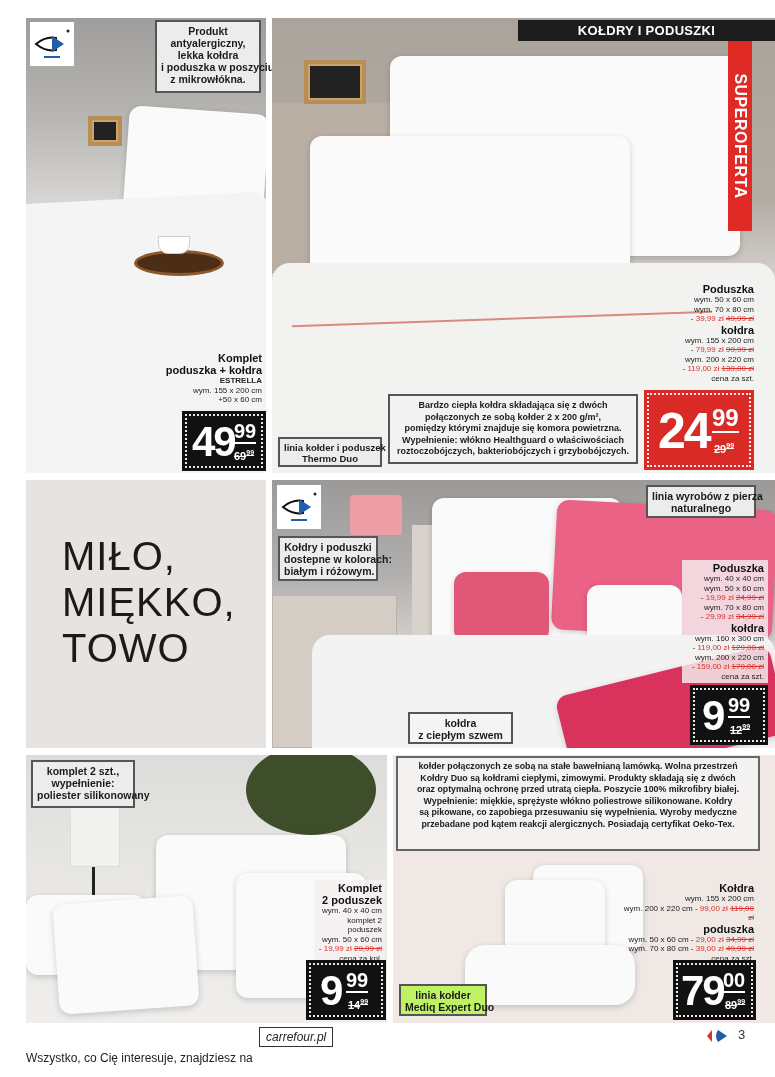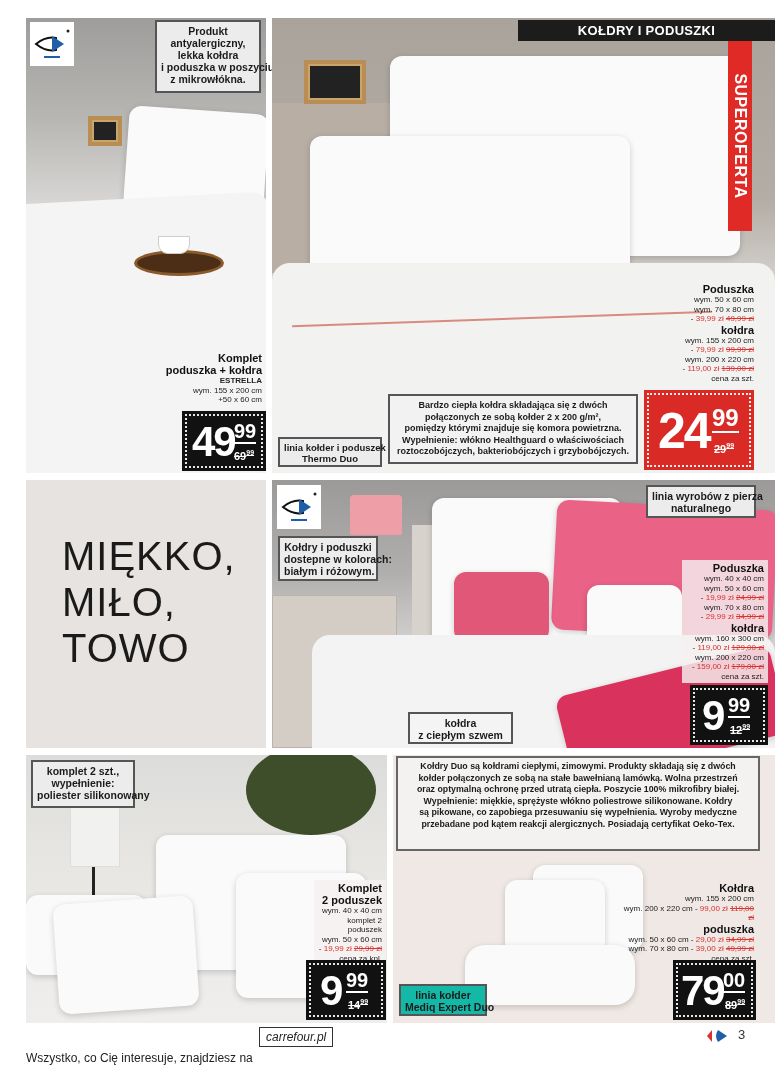--- a/index.html
+++ b/index.html
@@ -165,22 +165,22 @@
 </div>
 <div class="price-tag red" style="left:644px;top:390px;width:110px;height:80px;">
   <div class="dots"></div>
   <div class="main" style="left:14px;top:16px;font-size:50px;line-height:50px;">24</div>
   <div class="cents" style="left:68px;top:16px;font-size:24px;line-height:24px;">99</div>
   <div class="old" style="left:70px;top:50px;"><span>29</span><sup>99</sup></div>
 </div>
 
 <div class="panel panel-headline"></div>
 <div class="headline">
+  <span class="l">MIŁO,</span>
   <span class="l">MIĘKKO,</span>
-  <span class="l">MIŁO,</span>
   <span class="l">TOWO</span>
 </div>
 
 <div class="panel photo-3">
   <div class="lamp" style="left:78px;top:15px;width:52px;height:40px;"></div>
   <div class="nightstand" style="left:0;top:115px;width:125px;height:153px;"></div>
   <div style="position:absolute;left:140px;top:45px;width:115px;height:120px;background:#d8d2cc;"></div>
   <div class="pillow" style="left:160px;top:18px;width:190px;height:150px;"></div>
   <div class="pillow pink2" style="left:282px;top:25px;width:221px;height:130px;transform:rotate(3deg);"></div>
   <div class="pillow pink" style="left:182px;top:92px;width:95px;height:70px;"></div>
@@ -259,28 +259,28 @@
   <div class="cents" style="left:40px;top:10px;">99</div>
   <div class="old" style="left:42px;top:36px;"><span>14</span><sup>99</sup></div>
 </div>
 
 <div class="panel panel-desc">
   <div class="pillow" style="left:140px;top:110px;width:110px;height:85px;"></div>
   <div class="pillow" style="left:112px;top:125px;width:100px;height:75px;"></div>
   <div class="pillow" style="left:72px;top:190px;width:170px;height:60px;border-radius:20px;"></div>
 </div>
 <div class="desc-box">
+  <span class="l">kołder połączonych ze sobą na stałe bawełnianą lamówką. Wolna przestrzeń</span>
   <span class="l">Kołdry Duo są kołdrami ciepłymi, zimowymi. Produkty składają się z dwóch</span>
-  <span class="l">kołder połączonych ze sobą na stałe bawełnianą lamówką. Wolna przestrzeń</span>
   <span class="l">oraz optymalną ochronę przed utratą ciepła. Poszycie 100% mikrofibry białej.</span>
   <span class="l">Wypełnienie: miękkie, sprężyste włókno poliestrowe silikonowane. Kołdry</span>
   <span class="l">są pikowane, co zapobiega przesuwaniu się wypełnienia. Wyroby medyczne</span>
   <span class="l">przebadane pod kątem reakcji alergicznych. Posiadają certyfikat Oeko-Tex.</span>
 </div>
-<div class="info-box" style="left:399px;top:984px;width:88px;height:32px;background:#14b8a6;">
+<div class="info-box" style="left:399px;top:984px;width:88px;height:32px;background:#bef264;">
   <span class="l">linia kołder</span>
   <span class="l">Mediq Expert Duo</span>
 </div>
 <div class="price-desc" style="left:622px;top:882px;width:132px;">
   <div class="title">Kołdra</div>
   <div>wym. 155 x 200 cm</div>
   <div><span>wym. 200 x 220 cm</span> - <span class="red">99,00 zł</span> <span class="strike">119,00 zł</span></div>
   <div class="title">poduszka</div>
   <div><span>wym. 50 x 60 cm</span> - <span class="red">29,00 zł</span> <span class="strike">34,99 zł</span></div>
   <div><span>wym. 70 x 80 cm</span> - <span class="red">39,00 zł</span> <span class="strike">49,99 zł</span></div>

